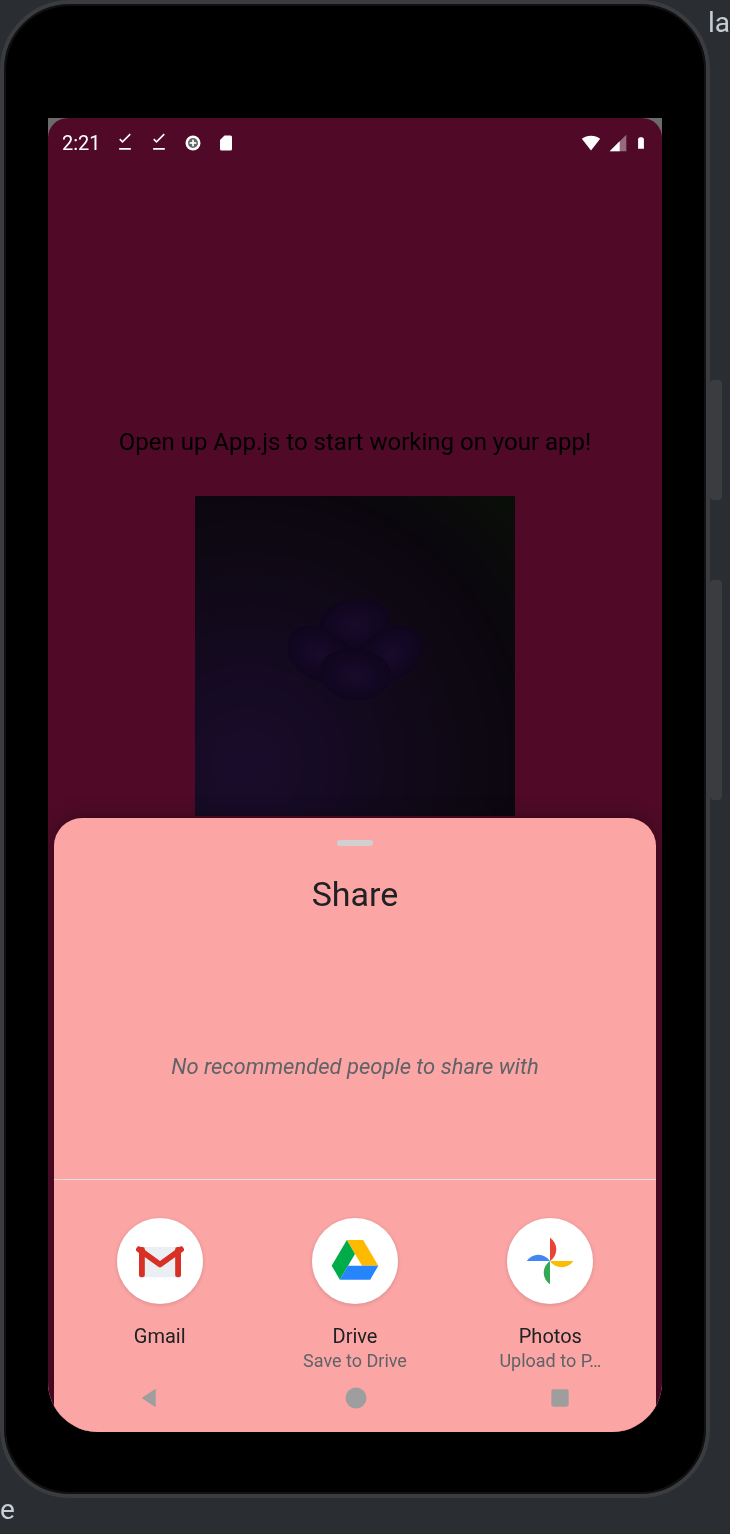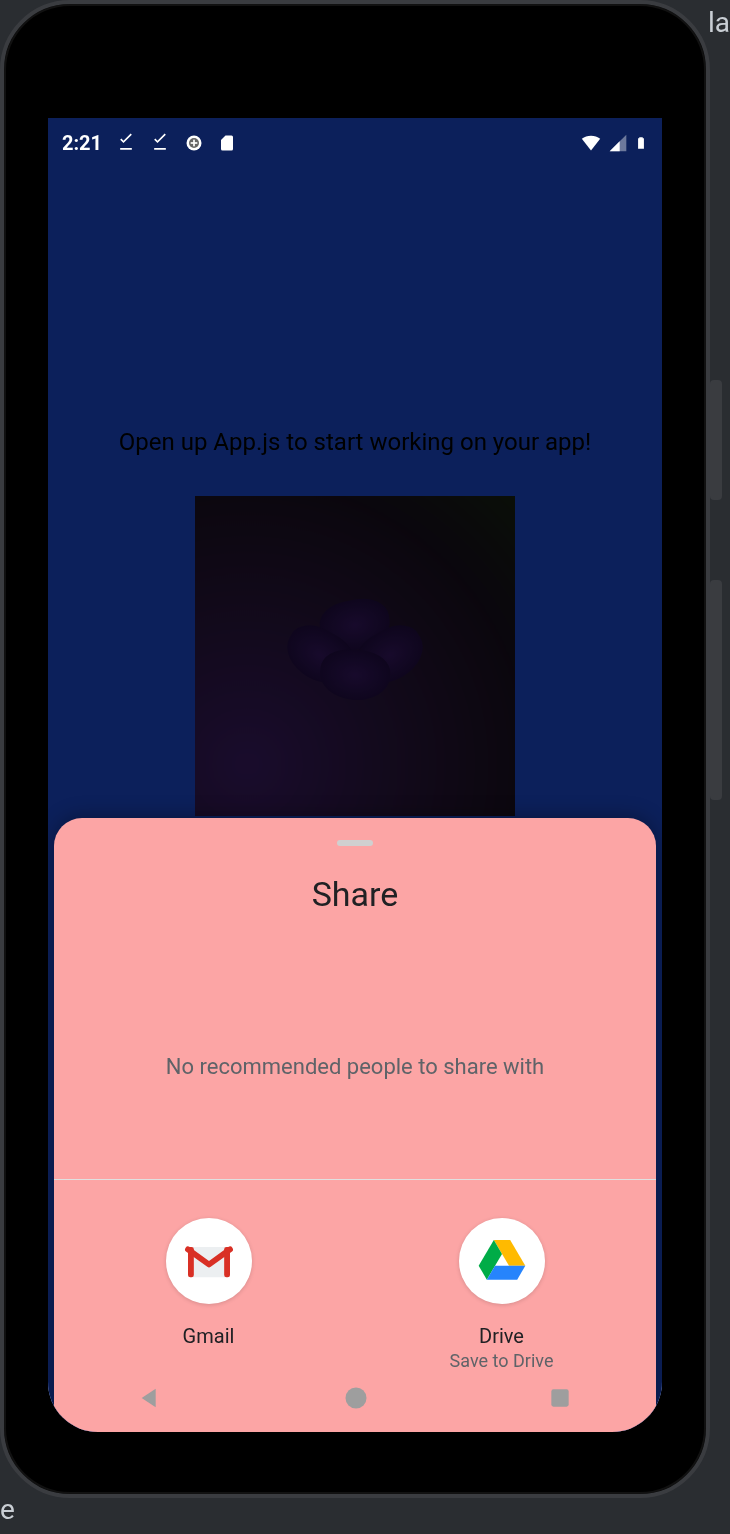--- a/index.html
+++ b/index.html
@@ -5,35 +5,35 @@
   html,body{margin:0;padding:0;background:#2a2d31;width:730px;height:1534px;overflow:hidden;font-family:Roboto,Arial,sans-serif;}
   .outer-bg{position:absolute;inset:0;background:#2a2d31;}
   .edge-text{position:absolute;right:0;top:6px;color:#c9ced4;font-size:28px;}
   .edge-text2{position:absolute;left:0;bottom:8px;color:#c9ced4;font-size:28px;}
   .phone{position:absolute;left:0;top:0;width:702px;height:1490px;border-radius:70px;background:#000;border:4px solid #3a3c40;box-shadow:inset 0 0 0 2px #111;}
   .side-btn{position:absolute;background:#3a3c40;border-radius:4px;}
   .screen-wrap{position:absolute;left:22px;top:22px;right:22px;bottom:22px;border-radius:50px;overflow:hidden;background:#000;}
   .camera{position:absolute;left:140px;top:34px;width:20px;height:20px;border-radius:50%;background:radial-gradient(circle at 40% 40%,#2a3a6a,#0a0a0a 70%);border:2px solid #111;}
   .speaker{position:absolute;left:50%;top:36px;width:120px;height:14px;margin-left:-60px;border-radius:7px;background:#1a1a1a;box-shadow:inset 0 1px 2px #000;}
   .screen{position:absolute;left:22px;top:92px;right:22px;bottom:40px;background:#fff;border-radius:0 0 50px 50px;overflow:hidden;}
-  .app-bg{position:absolute;inset:0;background:#1d4ed8;}
+  .app-bg{position:absolute;inset:0;background:#be185d;border-radius:20px;}
   .dim{position:absolute;inset:0;background:rgba(0,0,0,0.58);}
-  .status{position:absolute;top:0;left:0;right:0;height:50px;display:flex;align-items:center;justify-content:space-between;padding:0 14px;color:#fff;font-size:20px;font-weight:700;}
+  .status{position:absolute;top:0;left:0;right:0;height:50px;display:flex;align-items:center;justify-content:space-between;padding:0 14px;color:#fff;font-size:20px;font-weight:400;}
   .status-left{display:flex;align-items:center;gap:14px;}
   .status-right{display:flex;align-items:center;gap:6px;}
   .app-content{position:absolute;top:0;left:0;right:0;bottom:0;display:flex;flex-direction:column;align-items:center;}
   .app-msg{margin-top:310px;color:#000;font-size:24px;}
   .photo{margin-top:40px;width:320px;height:320px;background:#2a173d;position:relative;overflow:hidden;}
   .photo .blur{position:absolute;inset:-20px;background:radial-gradient(circle at 20% 80%,#3d1e6a 0,#2a173d 40%,#1a1020 70%,#1a2a10 100%);filter:blur(6px);}
   .photo .flower{position:absolute;left:50%;top:50%;width:140px;height:120px;transform:translate(-50%,-55%);}
   .petal{position:absolute;width:70px;height:50px;background:radial-gradient(ellipse at 50% 50%,#3a1a6a,#1a0a3a);border-radius:50% 50% 60% 60%;opacity:0.95;}
   .sheet{position:absolute;left:6px;right:6px;bottom:0;top:700px;background:#fca5a5;border-radius:28px 28px 0 0;box-shadow:0 -2px 20px rgba(0,0,0,0.3);}
   .handle{width:36px;height:6px;background:#d0d0d0;border-radius:3px;margin:22px auto 0;}
   .sheet-title{text-align:center;font-size:34px;color:#202124;margin-top:28px;font-weight:400;}
-  .rec{color:#5f6368;font-size:22px;text-align:center;margin-top:140px;}
+  .rec{color:#5f6368;font-size:22px;text-align:center;margin-top:140px;font-style:italic;}
   .divider{height:1px;background:#e0e0e0;margin-top:100px;}
   .apps{display:flex;justify-content:space-around;padding:38px 8px 0;}
   .app-item{width:150px;display:flex;flex-direction:column;align-items:center;}
   .app-icon{width:86px;height:86px;border-radius:50%;background:#fff;box-shadow:0 1px 4px rgba(0,0,0,0.15);display:flex;align-items:center;justify-content:center;}
   .app-label{margin-top:20px;font-size:20px;color:#202124;}
   .app-sub{font-size:18px;color:#5f6368;margin-top:2px;max-width:140px;white-space:nowrap;overflow:hidden;text-overflow:ellipsis;}
   .applist{position:absolute;bottom:8px;left:0;right:0;text-align:center;color:#bdbdbd;font-size:20px;}
   .nav{position:absolute;left:0;right:0;bottom:0;height:68px;display:flex;align-items:center;justify-content:space-around;pointer-events:none;}
   .nav span{color:#888;}
   svg{display:block;}
@@ -147,20 +147,32 @@
               <svg width="56" height="56" viewBox="0 0 48 48">
                   <path fill="#ffba00" d="M17 6h14l13 22H30z"></path>
                   <path fill="#00ac47" d="M17 6L4 28l7 12 13-22z"></path>
                   <path fill="#2684fc" d="M11 40h26l7-12H18z"></path>
                 </svg>
             </div>
             <div class="app-label">Drive</div>
             <div class="app-sub">Save to Drive</div>
           </div>
 
+          <div class="app-item">
+            <div class="app-icon">
+              <svg width="56" height="56" viewBox="0 0 48 48">
+                  <path fill="#ea4335" d="M24 4a12 12 0 0 1 0 20V4z"></path>
+                  <path fill="#fbbc04" d="M44 24a12 12 0 0 1-20 0h20z"></path>
+                  <path fill="#34a853" d="M24 44a12 12 0 0 1 0-20v20z"></path>
+                  <path fill="#4285f4" d="M4 24a12 12 0 0 1 20 0H4z"></path>
+                </svg>
+            </div>
+            <div class="app-label">Photos</div>
+            <div class="app-sub">Upload to P…</div>
+          </div>
 
         </div>
       </div>
 
       <div class="nav">
         <span>
           <svg width="28" height="28" viewBox="0 0 24 24">
               <path fill="#9e9e9e" d="M16 4l-12 8 12 8z"></path>
             </svg>
         </span>

